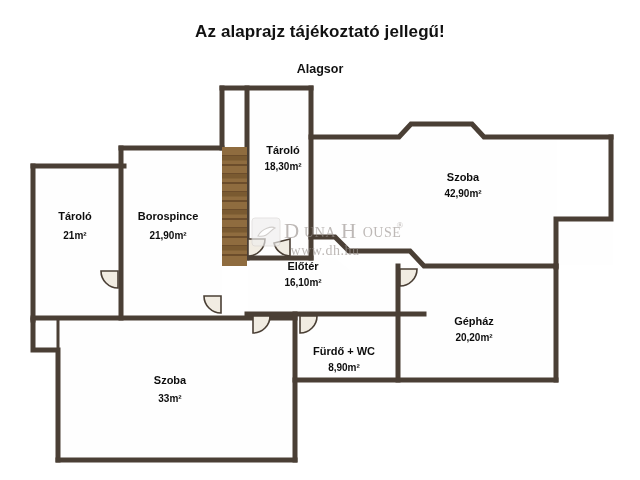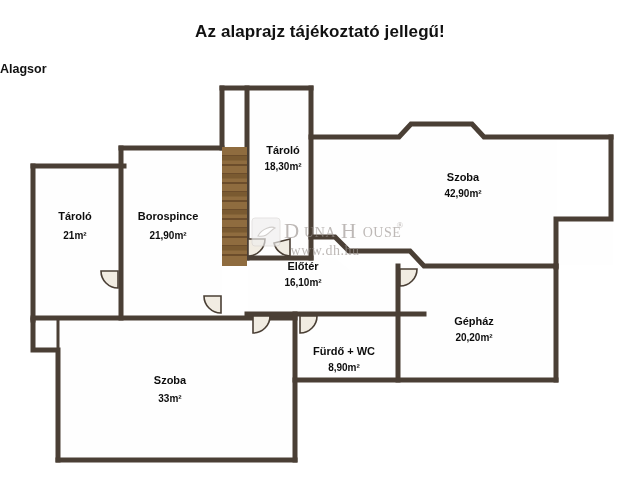--- a/index.html
+++ b/index.html
@@ -29,21 +29,21 @@
     font-size: 17px;
     font-weight: bold;
     color: #111111;
     letter-spacing: 0.1px;
   }
   .floor-label {
     position: absolute;
     top: 62px;
     left: 0;
     width: 640px;
-    text-align: left;
+    text-align: center;
     font-size: 12.5px;
     font-weight: bold;
     color: #111111;
   }
   svg.plan {
     position: absolute;
     left: 0;
     top: 0;
     width: 640px;
     height: 480px;

